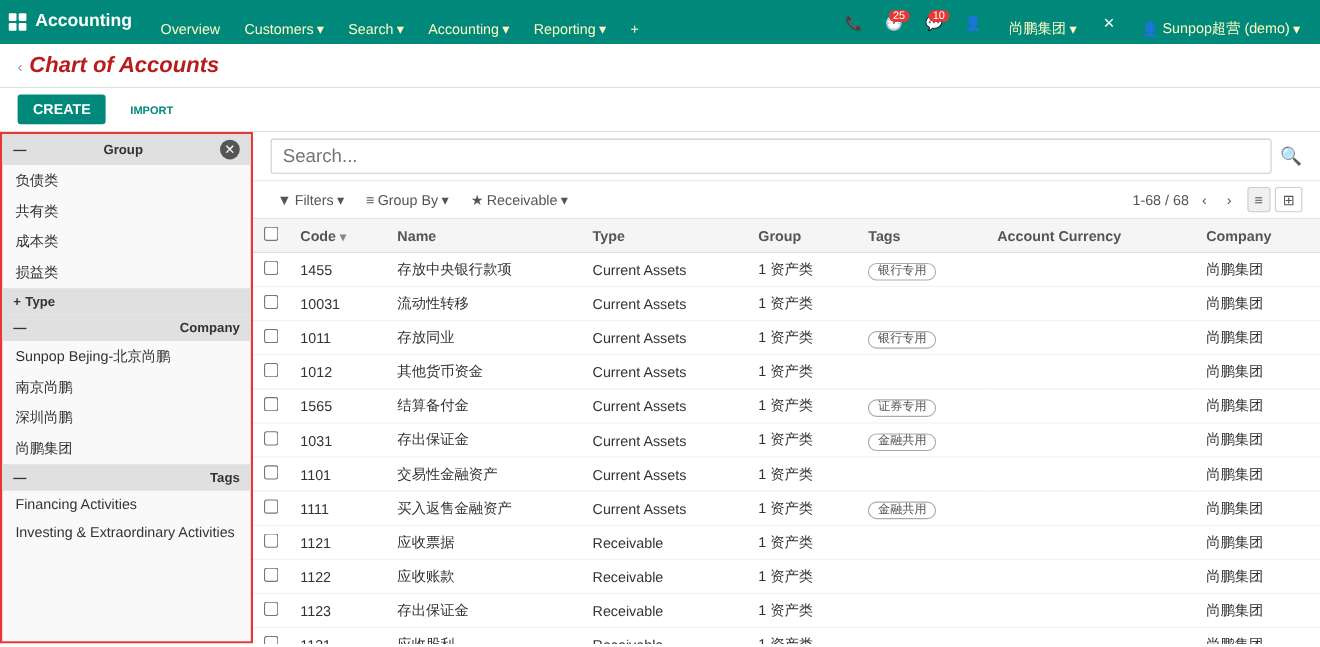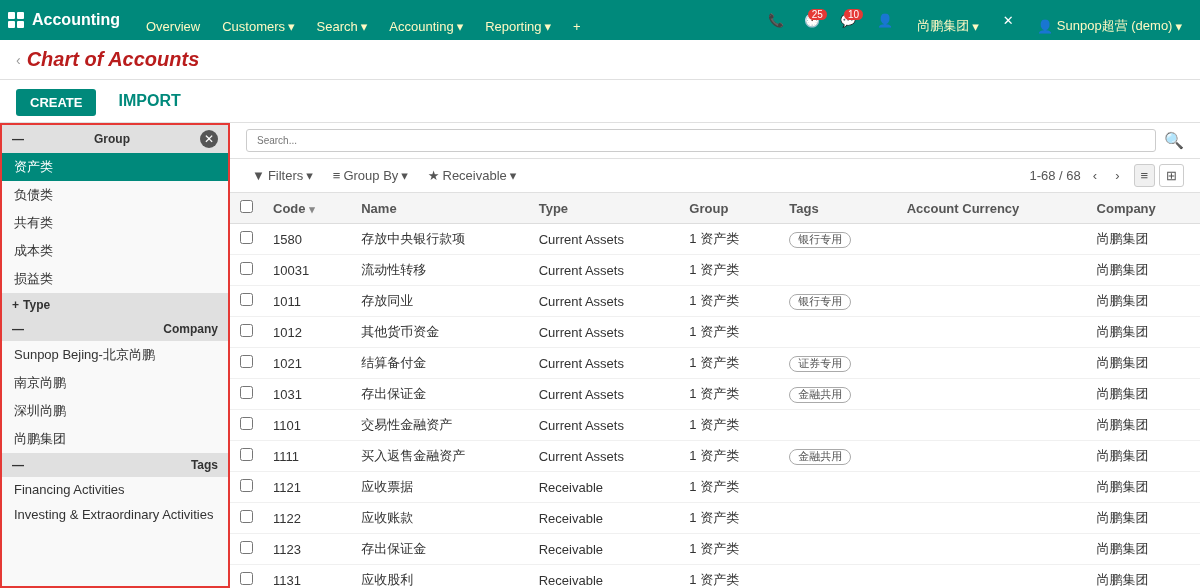--- a/index.html
+++ b/index.html
@@ -46,21 +46,21 @@
     .toolbar {
       display: flex; align-items: flex-end; padding: 6px 16px; background: #fff;
       border-bottom: 1px solid #e0e0e0; gap: 8px;
     }
     .btn-create {
       background: #00897b; color: #fff; border: none; padding: 6px 14px;
       border-radius: 3px; cursor: pointer; font-size: 13px; font-weight: bold;
     }
     .btn-import {
       background: transparent; color: #00897b; border: none; padding: 6px 14px;
-      border-radius: 3px; cursor: pointer; font-size: 16px; font-weight: bold;
+      border-radius: 3px; cursor: pointer; font-size: 10px; font-weight: bold;
     }
 
     
     .main-layout { display: flex; height: calc(588px - 40px - 41px - 42px); }
 
     
     .sidebar {
       width: 230px; min-width: 230px; border: 2px solid #e53935; background: #f9f9f9;
       overflow-y: auto; flex-shrink: 0;
     }
@@ -86,21 +86,21 @@
     
     .content { flex: 1; overflow-y: auto; }
 
     
     .search-bar {
       display: flex; align-items: center; padding: 6px 16px; border-bottom: 1px solid #e0e0e0;
       gap: 8px;
     }
     .search-input {
       flex: 1; border: 1px solid #ccc; border-radius: 3px; padding: 5px 10px;
-      font-size: 10px; color: #6d28d9;
+      font-size: 17px; color: #6d28d9;
     }
     .search-icon-btn { background: none; border: none; cursor: pointer; color: #555; font-size: 16px; }
 
     
     .filter-toolbar {
       display: flex; align-items: center; padding: 5px 16px; border-bottom: 1px solid #e0e0e0;
       gap: 8px; background: #fff;
     }
     .filter-btn {
       background: none; border: none; cursor: pointer; color: #555; font-size: 13px;
@@ -200,23 +200,20 @@
 </div>
 
 <div class="main-layout">
 
   <div class="sidebar">
 
     <div class="sidebar-group-header">
       <span>—</span>
       <span>Group</span>
       <button class="sidebar-close-btn">✕</button>
-    </div>
-    <div class="sidebar-item active">
-      <span>资产类</span>
     </div>
     <div class="sidebar-item">
       <span>负债类</span>
     </div>
     <div class="sidebar-item">
       <span>共有类</span>
     </div>
     <div class="sidebar-item">
       <span>成本类</span>
     </div>
@@ -309,21 +306,21 @@
           <th>Tags</th>
           <th>Account Currency</th>
           <th>Company</th>
         </tr>
       </thead>
       <tbody id="table-body">
       <tr>
       <td class="checkbox-col">
         <input type="checkbox" style="">
       </td>
-      <td>1580</td>
+      <td>1455</td>
       <td>存放中央银行款项</td>
       <td>Current Assets</td>
       <td>1 资产类</td>
       <td>
         <span class="tag-badge">银行专用</span>
       </td>
       <td></td>
       <td>尚鹏集团</td>
     </tr>
           <tr>
@@ -365,21 +362,21 @@
       <td>
         
       </td>
       <td></td>
       <td>尚鹏集团</td>
     </tr>
           <tr>
       <td class="checkbox-col">
         <input type="checkbox" style="">
       </td>
-      <td>1021</td>
+      <td>1565</td>
       <td>结算备付金</td>
       <td>Current Assets</td>
       <td>1 资产类</td>
       <td>
         <span class="tag-badge">证券专用</span>
       </td>
       <td></td>
       <td>尚鹏集团</td>
     </tr>
           <tr>

